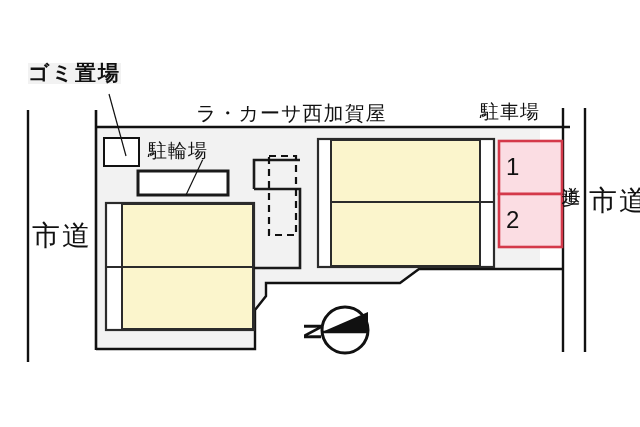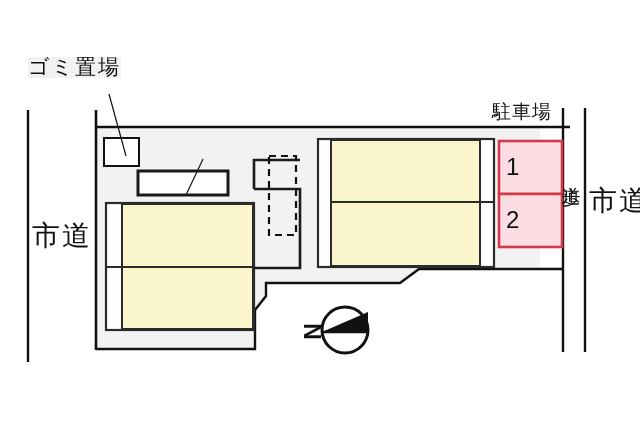--- a/index.html
+++ b/index.html
@@ -118,25 +118,27 @@
     <line x1="480" y1="202" x2="494" y2="202" stroke="#2b2b2b" stroke-width="2"></line>
 
     <rect x="499" y="141" width="63" height="53" fill="#fbdde3" stroke="#d4394a" stroke-width="2.6"></rect>
     <rect x="499" y="194" width="63" height="53" fill="#fbdde3" stroke="#d4394a" stroke-width="2.6"></rect>
 
     <circle cx="345" cy="330" r="23" fill="#ffffff" stroke="#111111" stroke-width="3"></circle>
     <path d="M 322 332 L 368 332 L 368 312 Z" fill="#111111" stroke="none"></path>
     <line x1="322" y1="332" x2="368" y2="332" stroke="#111111" stroke-width="2.4"></line>
   </svg>
 
-  <div class="lbl lbl-gomi lbl-hl" style="left:28px; top:57px;">ゴミ置場</div>
+  <div class="lbl lbl-gomi lbl-hl" style="left:28px; top:63px;font-weight:bold;">ゴミ置場</div>
 
+  <div class="lbl lbl-title" style="left:196px; top:103px;">ラ・カーサ西加賀屋</div>
 
+  <div class="lbl lbl-sub lbl-hl" style="left:148px; top:141px;">駐輪場</div>
 
-  <div class="lbl lbl-sub" style="left:480px; top:102px;margin-left:12px;">駐車場</div>
+  <div class="lbl lbl-sub" style="left:480px; top:102px;">駐車場</div>
 
   <div class="lbl lbl-road" style="left:32px; top:222px;">市道</div>
 
   <div class="lbl lbl-vert" style="left:563px; top:172px;">歩道</div>
 
   <div class="lbl lbl-road" style="left:589px; top:187px;">市道</div>
 
   <div class="stall-num" style="left:506px; top:153px;">1</div>
 
   <div class="stall-num" style="left:506px; top:206px;">2</div>

